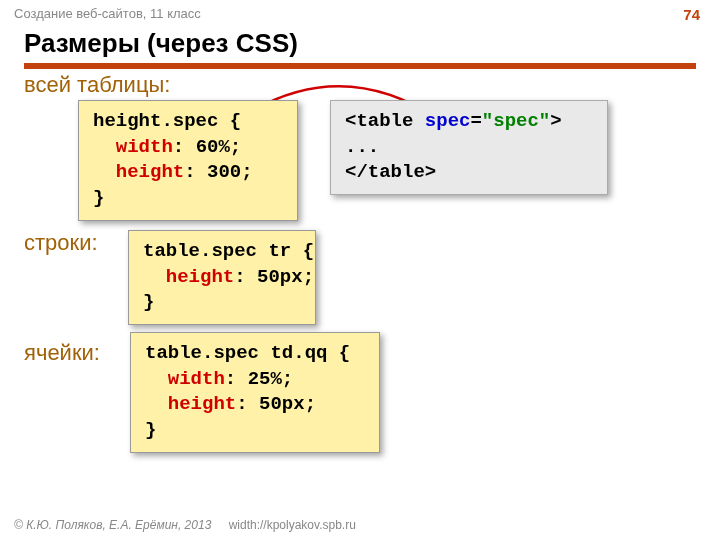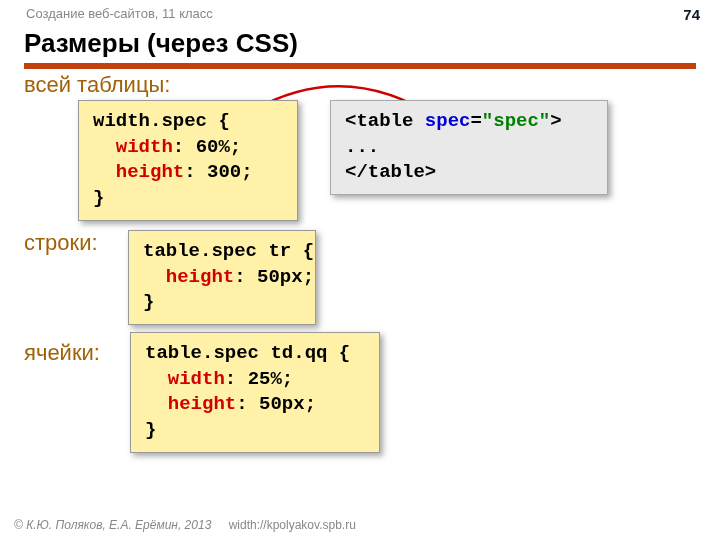--- a/index.html
+++ b/index.html
@@ -6,31 +6,31 @@
   body {
     width: 720px;
     height: 540px;
     background: #fff;
     font-family: Arial, Helvetica, sans-serif;
     position: relative;
     overflow: hidden;
   }
   .header-bar {
     position: absolute;
-    top: 6px; left: 26px;
+    top: 6px; left: 14px;
     font-size: 13px;
     color: #888;
     text-align: center;
   }
   .page-num {
     position: absolute;
     top: 6px; right: 20px;
     font-size: 15px;
     font-weight: bold;
-    color: #0f172a;
+    color: #c2410c;
   }
   .title {
     position: absolute;
     top: 28px; left: 24px; right: 24px;
     font-size: 26px;
     font-weight: bold;
     color: #000;
     border-bottom: 6px solid #c2410c;
     padding-bottom: 4px;
   }
@@ -97,21 +97,21 @@
 <div class="title">Размеры (через CSS)</div>
 
 <div class="label label1">всей таблицы:</div>
 <div class="label label2">строки:</div>
 <div class="label label3">ячейки:</div>
 
 <svg class="arc" viewBox="0 0 230 60">
   <path d="M 10 55 Q 115 -20 220 50" stroke="#d00000" stroke-width="2.5" fill="none"></path>
 </svg>
 
-<div class="codebox box1"><span>width.spec {</span>
+<div class="codebox box1"><span>height.spec {</span>
   <span class="red">width</span><span>: 60%;</span>
   <span class="red">height</span><span>: 300;</span>
 <span>}</span></div>
 
 <div class="htmlbox hbox"><span>&lt;</span><span>table</span><span> </span><span class="blue">spec</span><span>=</span><span class="green">"spec"</span><span>&gt;</span>
 <span>...</span>
 <span>&lt;/</span><span>table</span><span>&gt;</span></div>
 
 <div class="codebox box2"><span>table.spec tr {</span>
   <span class="red">height</span><span>: 50px;</span>

